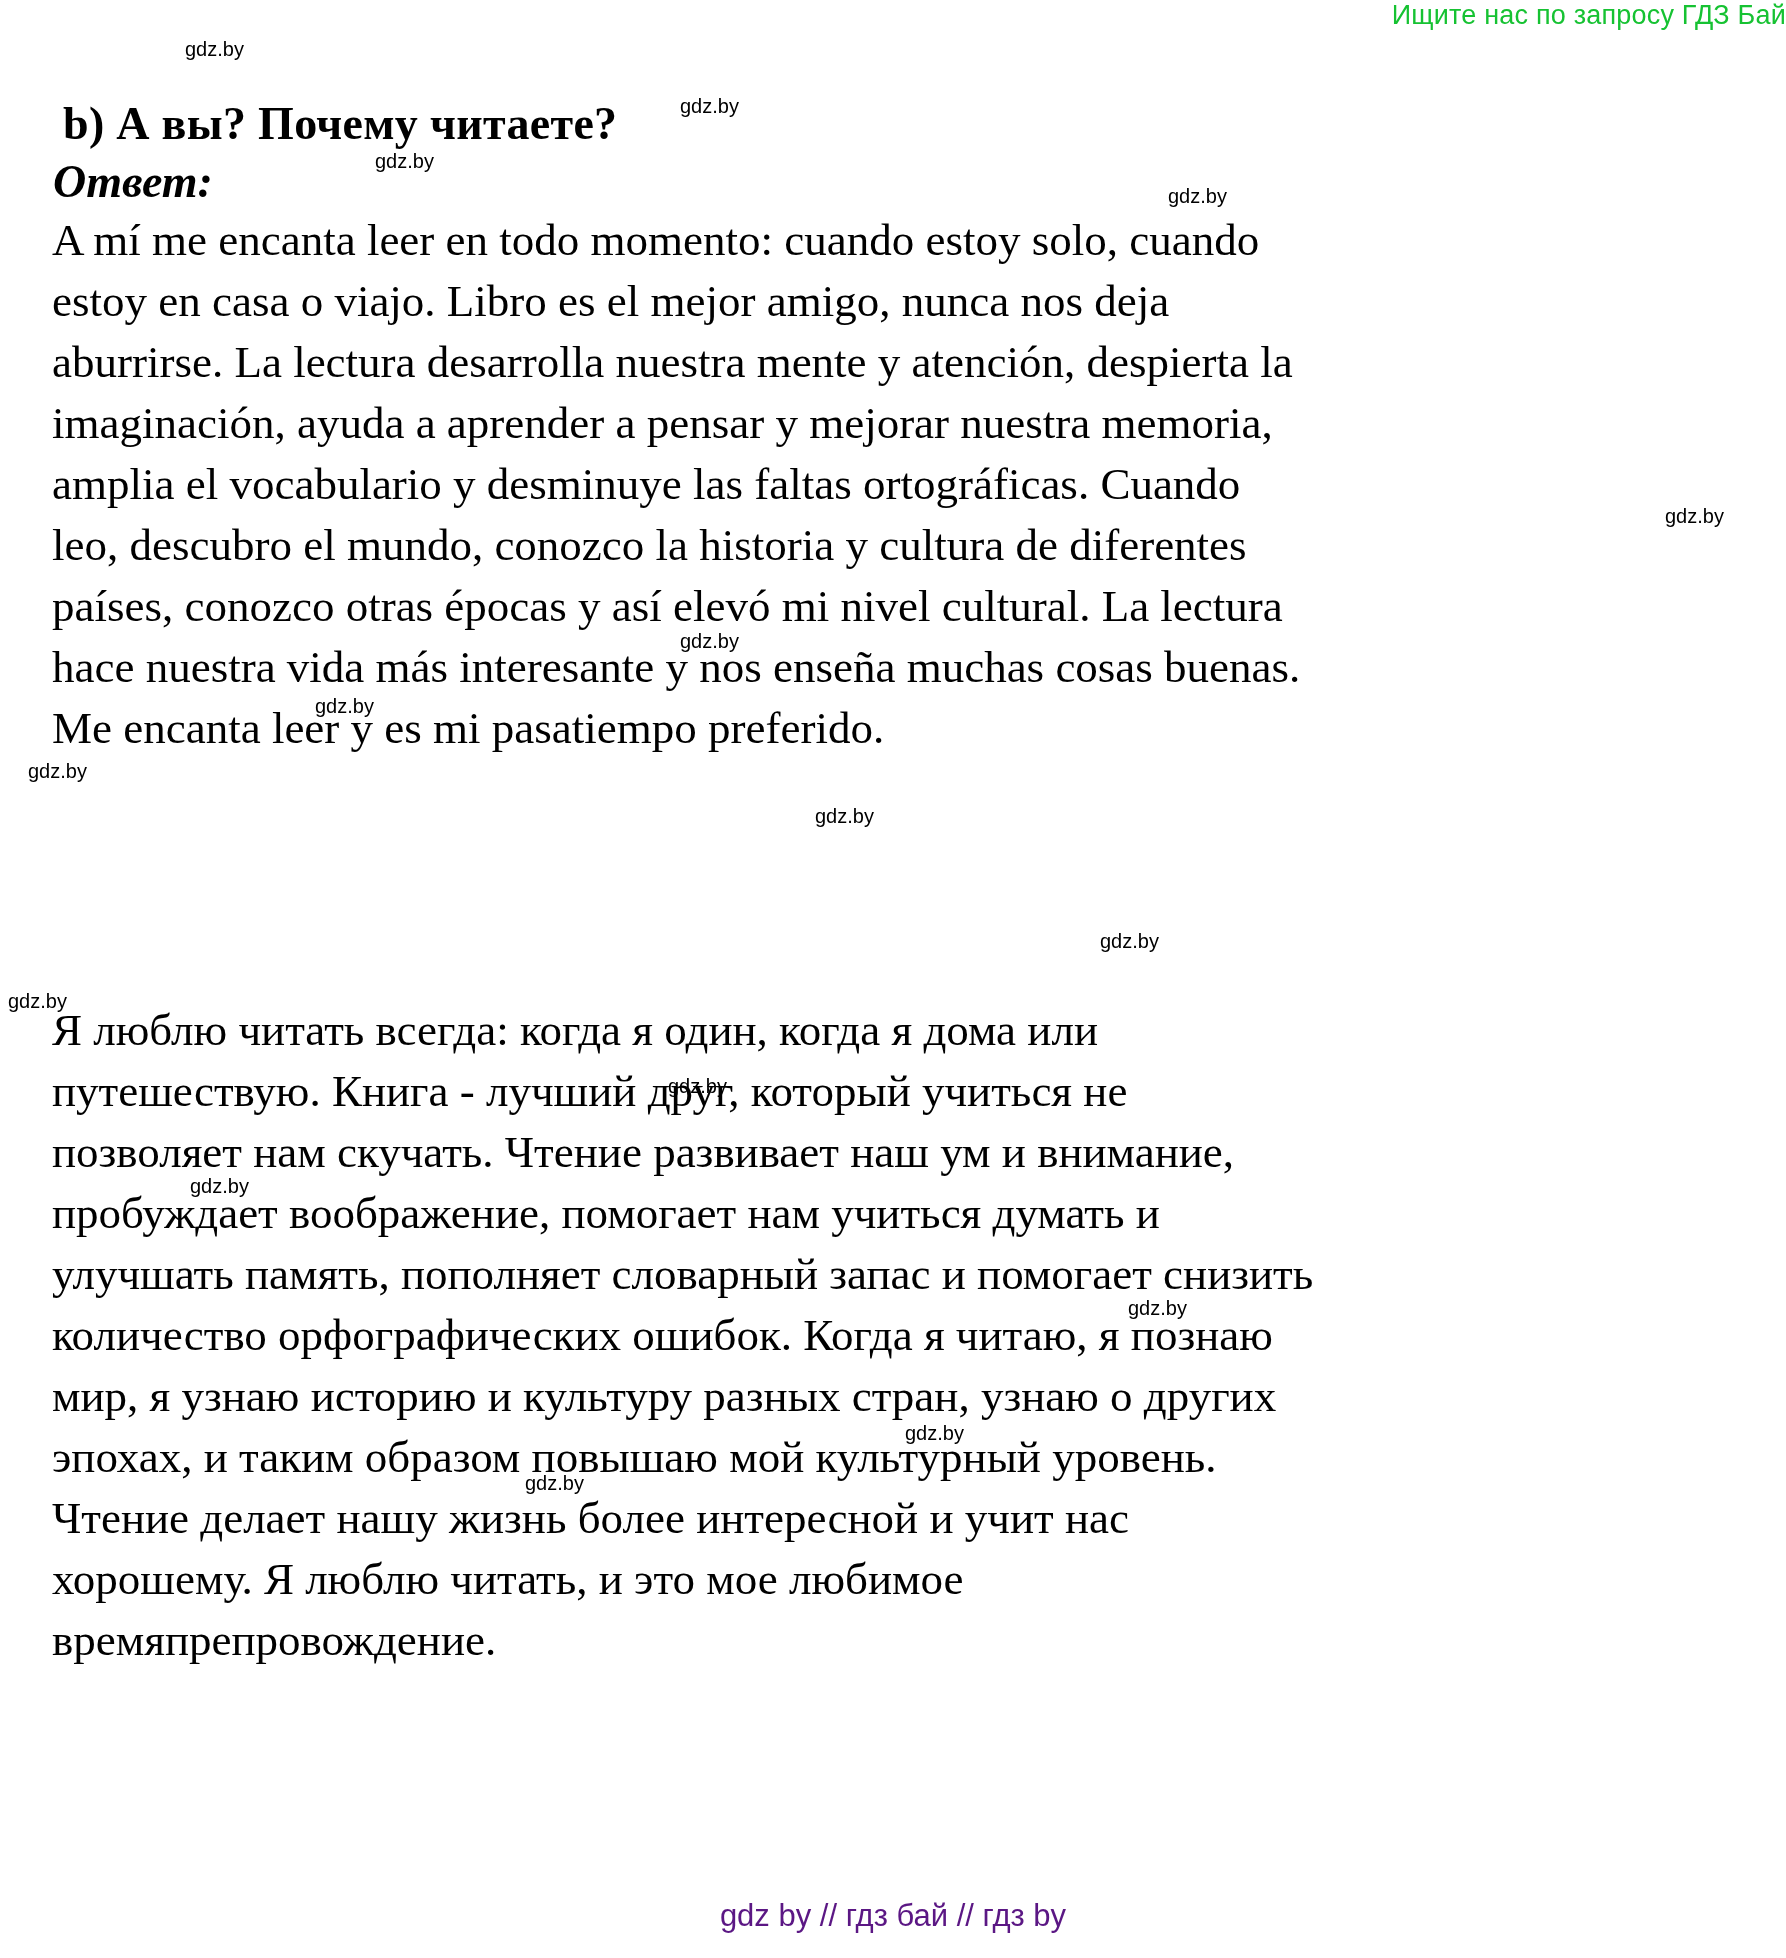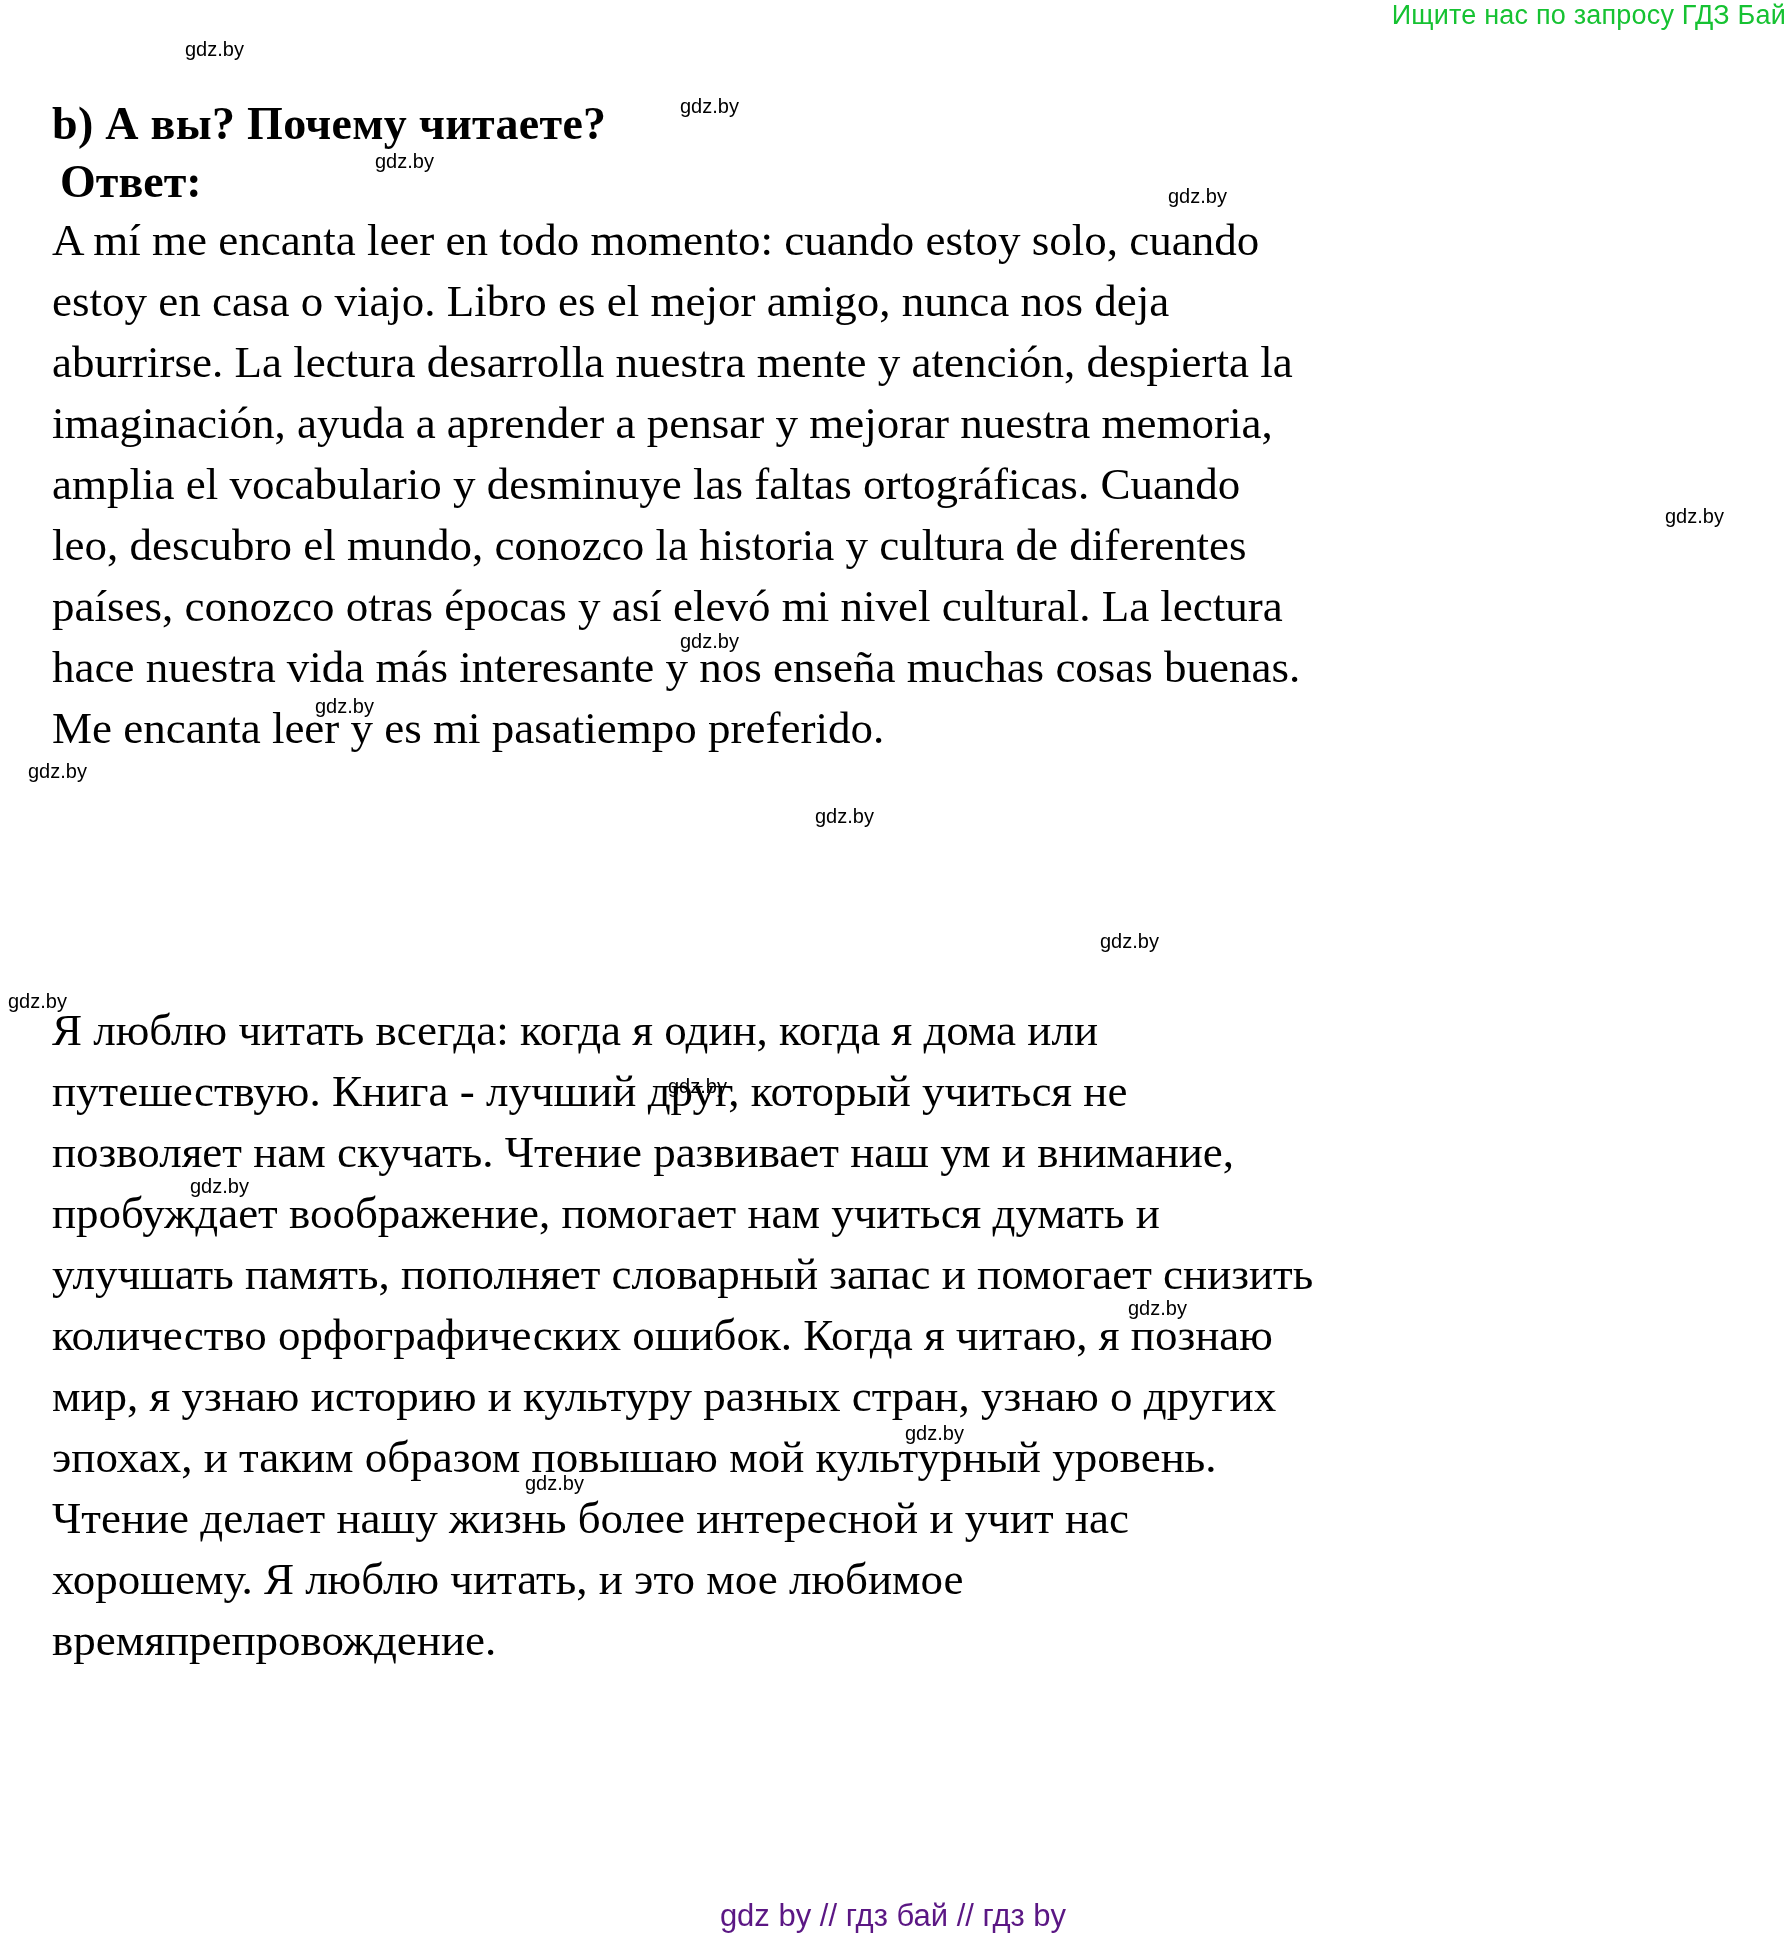--- a/index.html
+++ b/index.html
@@ -26,35 +26,36 @@
     font-family: "Liberation Sans", sans-serif;
     font-size: 27px;
     font-weight: 400;
     color: #16c232;
     letter-spacing: 0.2px;
     white-space: nowrap;
   }
 
   .q-heading {
     position: absolute;
-    left: 52px;
+    left: 63px;
     top: 97px;
     font-size: 46px;
     font-weight: 700;
     letter-spacing: 0.3px;
     white-space: nowrap;
   }
 
   .answer-label {
     position: absolute;
-    left: 60px;
+    left: 53px;
     top: 155px;
     font-size: 46px;
     font-weight: 700;
     white-space: nowrap;
+    font-style: italic;
   }
 
   .para {
     position: absolute;
     left: 52px;
     width: 1630px;
     font-size: 45px;
     line-height: 61px;
     text-align: justify;
     text-justify: inter-word;

